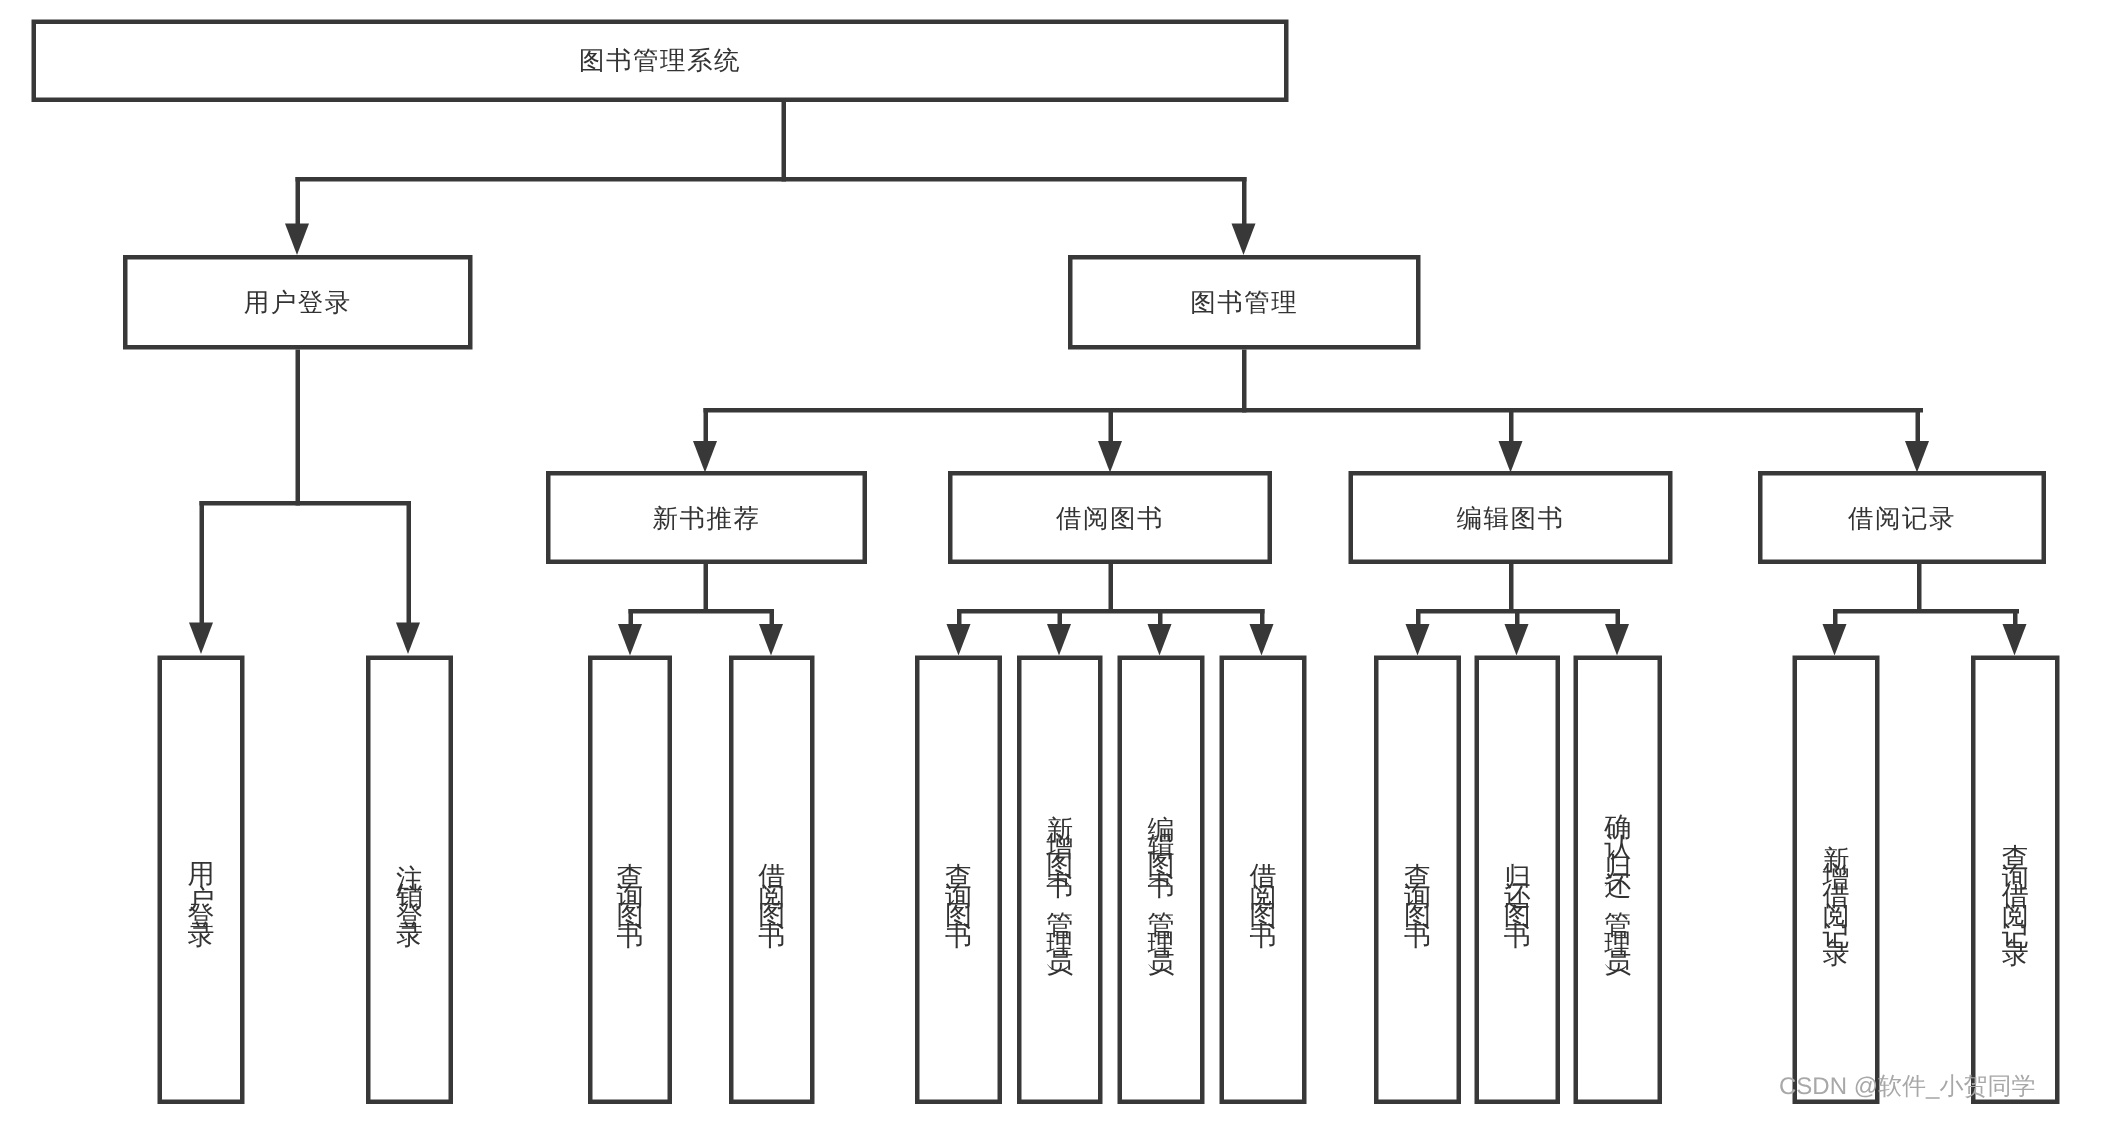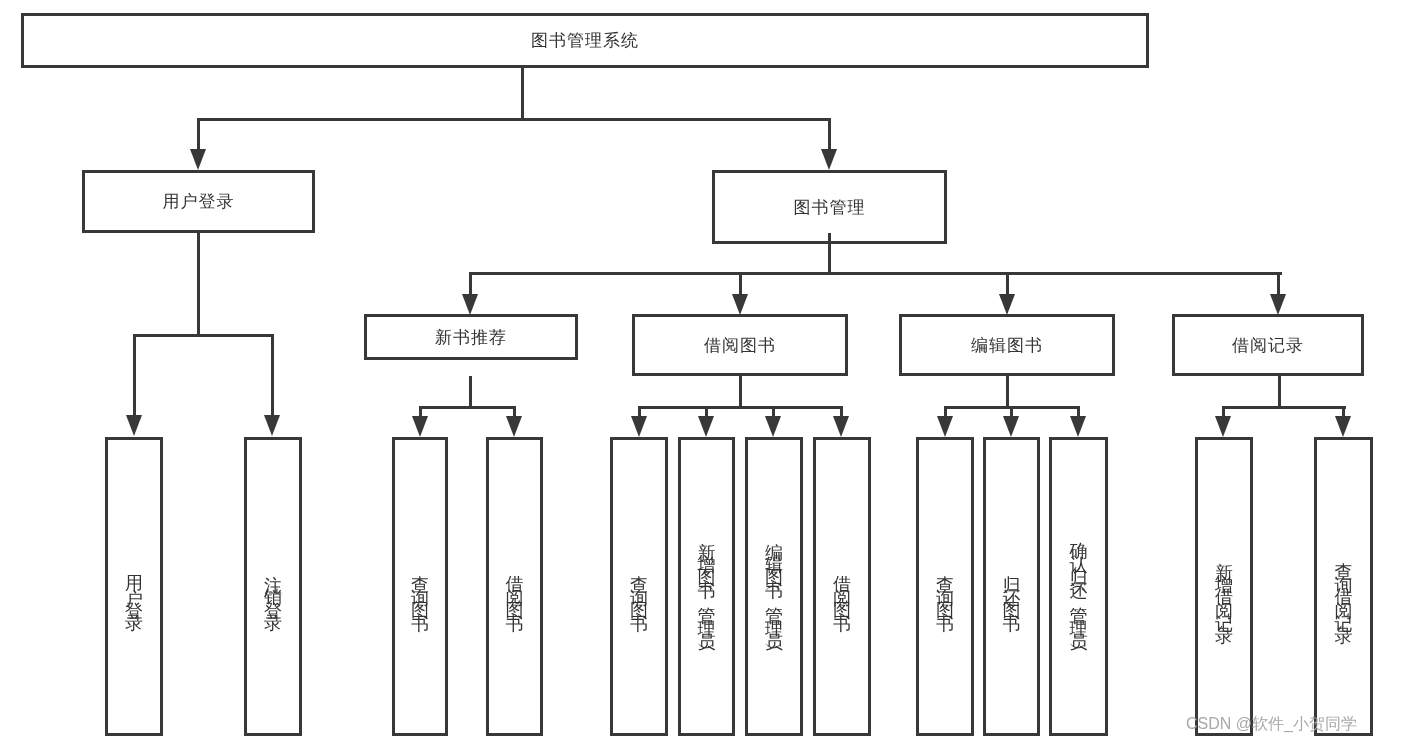--- a/index.html
+++ b/index.html
@@ -75,35 +75,35 @@
     font-size: 16px;
     color: var(--watermark);
     white-space: nowrap;
   }
 </style>
 </head>
 <body>
 
 <div class="canvas">
 
-  <div class="hbox" style="left:21px; top:13px; width:1128px; height:55px;">
+  <div class="hbox" style="left:21px; top:13px; width:838px; height:55px;">
     <span>图书管理系统</span>
   </div>
 
   <div class="line" style="left:521px; top:68px; width:3px; height:53px;"></div>
   <div class="line" style="left:197px; top:118px; width:634px; height:3px;"></div>
   <div class="line" style="left:197px; top:118px; width:3px; height:33px;"></div>
   <div class="arrow" style="left:190px; top:149px;"></div>
   <div class="line" style="left:828px; top:118px; width:3px; height:33px;"></div>
   <div class="arrow" style="left:821px; top:149px;"></div>
 
   <div class="hbox" style="left:82px; top:170px; width:233px; height:63px;">
     <span>用户登录</span>
   </div>
-  <div class="hbox" style="left:712px; top:170px; width:235px; height:74px;">
+  <div class="hbox" style="left:712px; top:170px; width:235px; height:63px;">
     <span>图书管理</span>
   </div>
 
   <div class="line" style="left:197px; top:233px; width:3px; height:104px;"></div>
   <div class="line" style="left:133px; top:334px; width:141px; height:3px;"></div>
   <div class="line" style="left:133px; top:334px; width:3px; height:82px;"></div>
   <div class="arrow" style="left:126px; top:415px;"></div>
   <div class="line" style="left:271px; top:334px; width:3px; height:82px;"></div>
   <div class="arrow" style="left:264px; top:415px;"></div>
 
@@ -111,21 +111,21 @@
   <div class="line" style="left:469px; top:272px; width:813px; height:3px;"></div>
   <div class="line" style="left:469px; top:272px; width:3px; height:24px;"></div>
   <div class="arrow" style="left:462px; top:294px;"></div>
   <div class="line" style="left:739px; top:272px; width:3px; height:24px;"></div>
   <div class="arrow" style="left:732px; top:294px;"></div>
   <div class="line" style="left:1006px; top:272px; width:3px; height:24px;"></div>
   <div class="arrow" style="left:999px; top:294px;"></div>
   <div class="line" style="left:1277px; top:272px; width:3px; height:24px;"></div>
   <div class="arrow" style="left:1270px; top:294px;"></div>
 
-  <div class="hbox" style="left:364px; top:314px; width:214px; height:46px;">
+  <div class="hbox" style="left:364px; top:314px; width:214px; height:62px;">
     <span>新书推荐</span>
   </div>
   <div class="hbox" style="left:632px; top:314px; width:216px; height:62px;">
     <span>借阅图书</span>
   </div>
   <div class="hbox" style="left:899px; top:314px; width:216px; height:62px;">
     <span>编辑图书</span>
   </div>
   <div class="hbox" style="left:1172px; top:314px; width:192px; height:62px;">
     <span>借阅记录</span>

